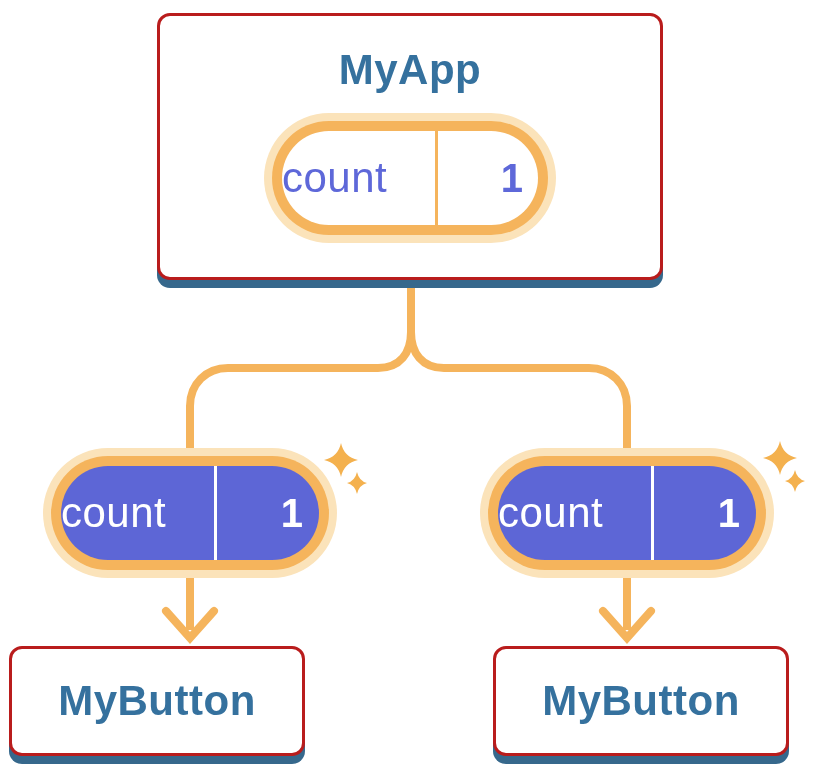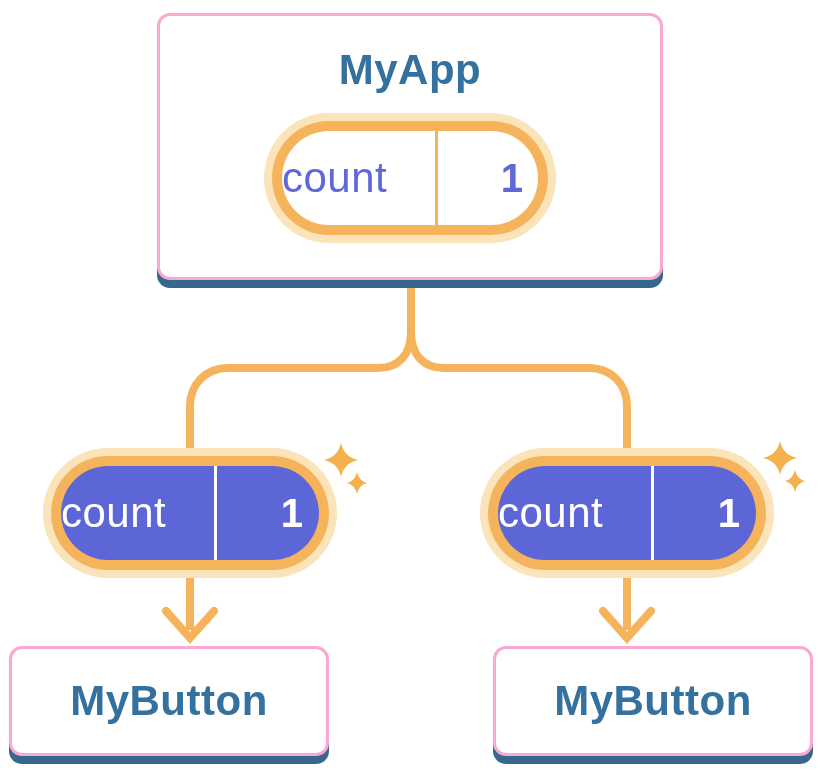--- a/index.html
+++ b/index.html
@@ -13,40 +13,40 @@
   }
   .wires {
     position: absolute;
     left: 0; top: 0;
     z-index: 0;
     pointer-events: none;
   }
   .card {
     position: absolute;
     background: #ffffff;
-    border: 3px solid #f9a8d4;
+    border: 3px solid #b91c1c;
     border-radius: 13px;
     box-shadow: 0 8px 0 #36688C;
     box-sizing: border-box;
     z-index: 1;
   }
   .card-root {
     left: 157px; top: 13px;
     width: 506px; height: 267px;
   }
   .card-root .card-title {
     margin-top: 30px;
     text-align: center;
     font-size: 42px;
     font-weight: bold;
     color: #35719E;
     letter-spacing: 0.5px;
   }
   .card-child {
-    width: 320px; height: 110px;
+    width: 296px; height: 110px;
     display: flex;
     align-items: center;
     justify-content: center;
   }
   .card-child-left  { left: 9px;   top: 646px; }
   .card-child-right { left: 493px; top: 646px; }
   .card-child .card-title {
     font-size: 42px;
     font-weight: bold;
     color: #35719E;

